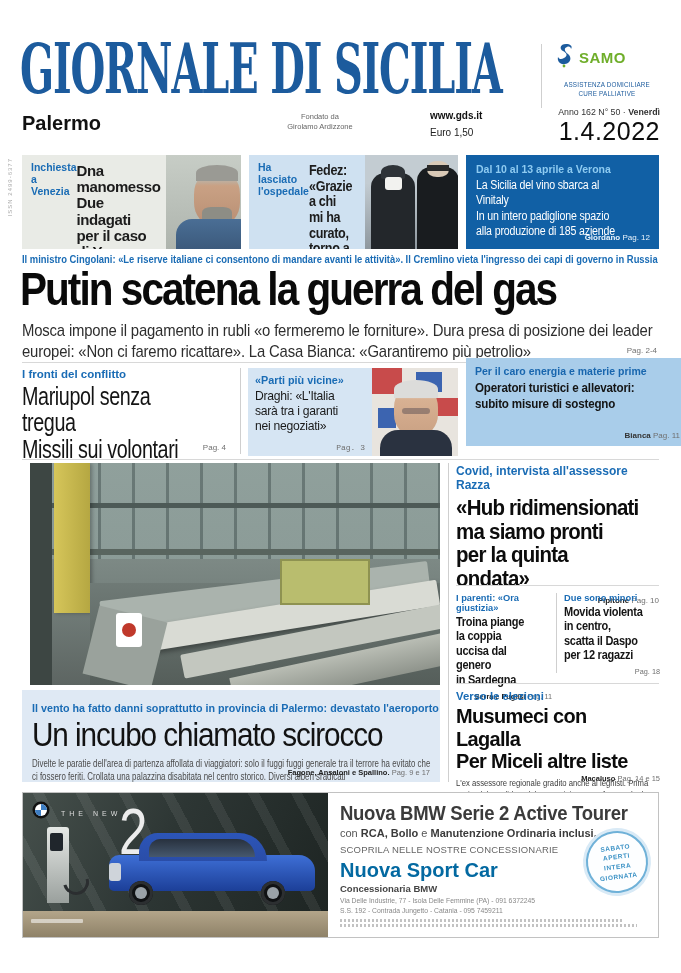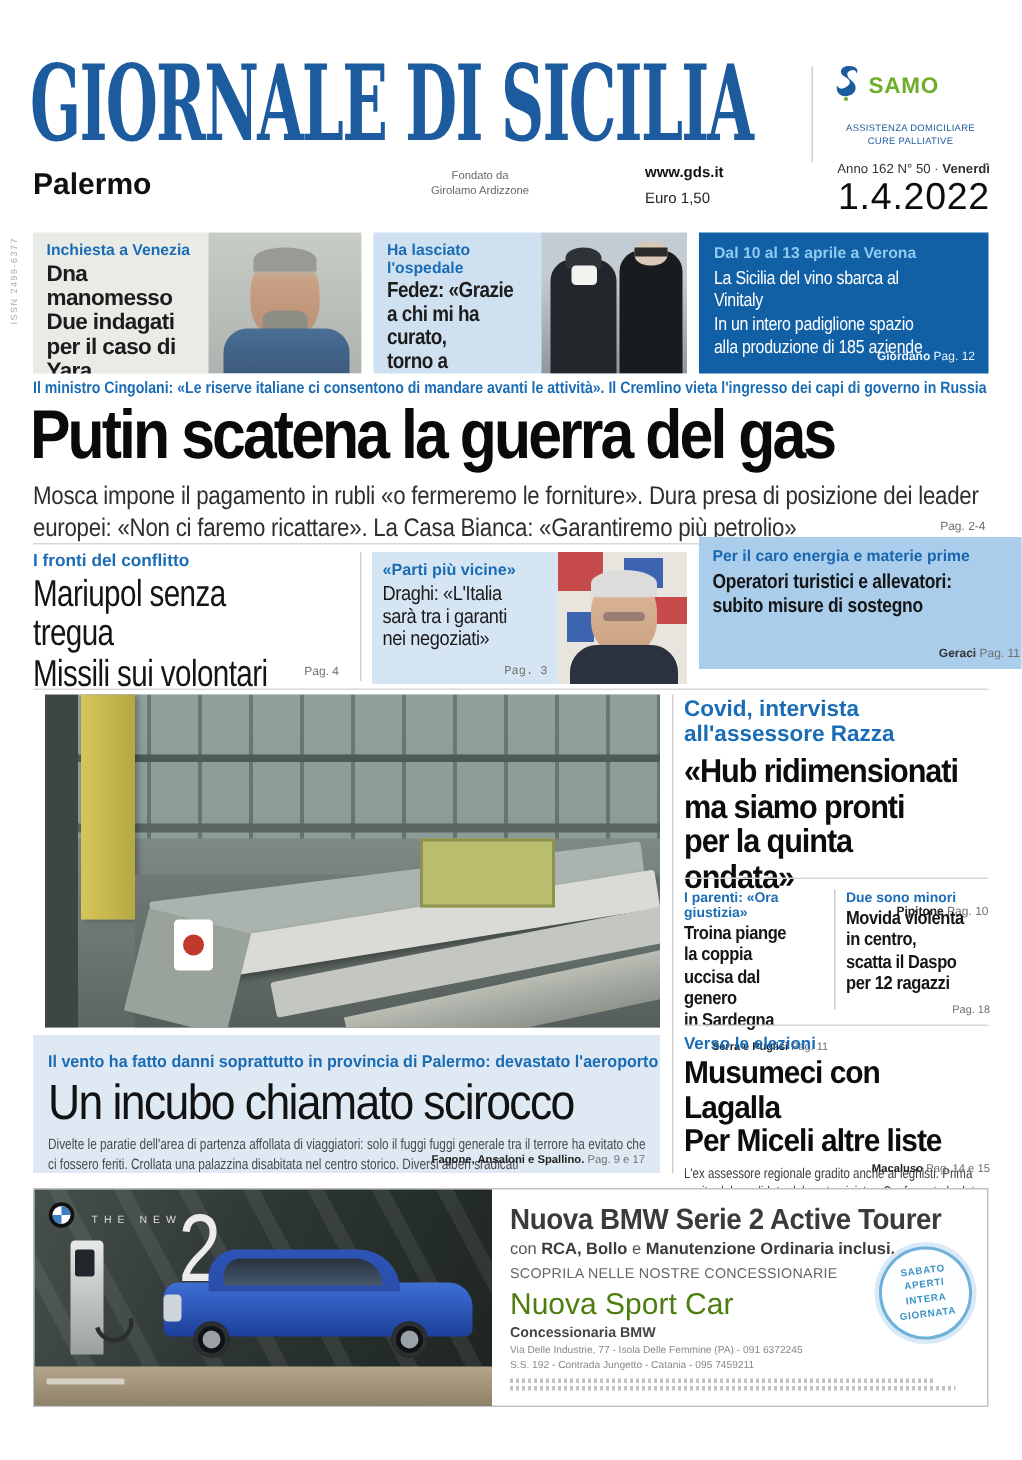--- a/index.html
+++ b/index.html
@@ -24,21 +24,21 @@
   .city { left:22px; top:112px; font-size:20px; font-weight:bold; }
   .founded { left:250px; top:112px; width:140px; text-align:center; font-size:7.5px; color:#666; line-height:1.35; }
   .gds { left:430px; top:110px; font-size:10px; font-weight:bold; color:#111; }
   .price { left:430px; top:127px; font-size:10px; color:#222; }
   .issue { right:21px; top:107px; font-size:8.8px; color:#333; text-align:right; }
   .date { right:21px; top:117px; font-size:25px; color:#0d0d0d; text-align:right; letter-spacing:.5px; }
   .issn { left:7px; top:158px; writing-mode:vertical-rl; transform:rotate(180deg); font-size:6px; color:#aaa; letter-spacing:1px; }
 
   
   .teaser { top:155px; height:94px; display:flex; overflow:hidden; }
-  .t-txt { flex:1; padding:6px 6px 4px 9px; display:flex; flex-direction:column; position:relative; }
+  .t-txt { flex:1; padding:6px 6px 4px 9px; display:flex; flex-direction:row; position:relative; }
   .t-kick { font-size:10.5px; }
   .t-head { font-size:15px; font-weight:bold; line-height:1.08; letter-spacing:-.4px; margin-top:2px; color:#1c1c1c; }
   .t-photo { position:relative; overflow:hidden; }
   .t3 { background:#1160a5; padding:8px 10px; position:absolute; }
   .t3 .t-kick { color:#8ecbf1; font-size:10.5px; font-weight:bold; }
   .t3-head { color:#fff; font-size:12.5px; line-height:1.22; margin-top:3px; letter-spacing:-.2px; }
   .t3-by { position:absolute; right:9px; bottom:7px; color:#e8f3fc; font-size:8px; }
 
   
   .lead-kick { left:22px; top:253px; font-size:11px; }
@@ -92,21 +92,21 @@
   .beams { position:absolute; inset:0; background:repeating-linear-gradient(62deg, rgba(255,255,255,.07) 0 10px, transparent 10px 38px); }
   .thenew { position:absolute; left:38px; top:17px; color:#ddd; font-size:7px; letter-spacing:4px; }
   .big2 { position:absolute; left:96px; top:2px; color:#ececec; font-size:64px; font-weight:normal; transform:scaleX(.8); transform-origin:left top; }
   .ad-right { flex:1; padding:9px 12px; position:relative; }
   .ad-title { font-size:19.5px; font-weight:bold; color:#3b3b3b; letter-spacing:-.3px; white-space:nowrap; transform:scaleX(.95); transform-origin:left top; }
   .ad-price { font-size:12px; color:#555; margin-top:4px; }
   .ad-price b { font-size:14px; color:#3b3b3b; }
   .ad-feat { font-size:11px; color:#555; margin-top:2px; }
   .ad-feat b { color:#3b3b3b; }
   .ad-scoprila { font-size:9.5px; color:#666; margin-top:5px; letter-spacing:.2px; }
-  .ad-dealer { font-size:20px; font-weight:normal; color:#4d7c0f; margin-top:4px; }
+  .ad-dealer { font-size:20px; font-weight:bold; color:#0369a1; margin-top:4px; }
   .ad-sub { font-size:9.5px; font-weight:bold; color:#444; margin-top:1px; }
   .ad-addr { font-size:6.8px; color:#888; line-height:1.4; margin-top:2px; }
   .fineprint { height:3px; background:repeating-linear-gradient(90deg,#c2c2c2 0 2px, transparent 2px 4px); margin-top:4px; }
   .badge { position:absolute; right:10px; top:38px; width:62px; height:62px; border-radius:50%;
            border:2px solid #6fb1d8; box-shadow:0 0 0 3px #d9eaf6; background:#fdfeff;
            display:flex; align-items:center; justify-content:center; transform:rotate(-7deg); }
   .badge-txt { color:#3d93c6; font-weight:bold; font-size:6.5px; letter-spacing:.5px; text-align:center; line-height:1.5; }
 </style>
 </head>
 <body>
@@ -204,21 +204,21 @@
   <div class="shape" style="left:6px; top:40px; width:18px; height:20px; background:#3c64b0;"></div>
   <div class="shape" style="left:22px; top:16px; width:44px; height:52px; border-radius:45% 45% 42% 42%; background:linear-gradient(#e9e5e2 12%, #d8b193 30%, #caa183);"></div>
   <div class="shape" style="left:22px; top:12px; width:44px; height:18px; border-radius:50% 50% 0 0; background:#dcdcda;"></div>
   <div class="shape" style="left:30px; top:40px; width:28px; height:6px; background:rgba(40,40,60,.35); border-radius:3px;"></div>
   <div class="shape" style="left:8px; top:62px; width:72px; height:26px; background:#2a3240; border-radius:18px 18px 0 0;"></div>
 </div>
 <div class="abs ebox">
   <div class="t-kick kick" style="font-size:10.5px; color:#1866ae;">Per il caro energia e materie prime</div>
   <div class="e-head ml sq" style="transform:scaleX(.86); font-weight:bold; letter-spacing:-.2px;">Operatori turistici e allevatori:
 subito misure di sostegno</div>
-  <div class="box-by"><b>Geraci</b><span class="pag"> Pag. 11</span></div>
+  <div class="box-by"><b>Bianca</b><span class="pag"> Pag. 11</span></div>
 </div>
 <div class="hline" style="left:22px; width:637px; top:459px;"></div>
 
 <div class="abs airport">
   <div class="shape" style="left:0; top:0; width:100%; height:96px; background:repeating-linear-gradient(90deg, #5f6f6d 0 3px, #8fa09c 3px 34px); opacity:.8;"></div>
   <div class="shape" style="left:0; top:40px; width:100%; height:5px; background:#4d5a57;"></div>
   <div class="shape" style="left:0; top:86px; width:100%; height:6px; background:#59655f;"></div>
   <div class="shape" style="left:24px; top:0; width:36px; height:150px; background:linear-gradient(90deg,#d6c65a,#b5a742); box-shadow:2px 0 4px rgba(0,0,0,.3);"></div>
   <div class="shape" style="left:0; top:0; width:22px; height:222px; background:#3d4643;"></div>
   <div class="shape" style="left:60px; top:120px; width:360px; height:102px; background:linear-gradient(#6f7a76,#555e5a);"></div>
@@ -228,21 +228,21 @@
   <div class="shape" style="left:60px; top:150px; width:70px; height:70px; background:#9aa29c; transform:rotate(14deg);"></div>
   <div class="shape" style="left:200px; top:190px; width:240px; height:32px; background:linear-gradient(#b9bdb4,#8f948c); transform:rotate(-12deg);"></div>
   <div class="shape" style="left:250px; top:96px; width:90px; height:46px; background:#b9bd6e; border:2px solid #8e9251;"></div>
   <div class="shape" style="left:86px; top:150px; width:26px; height:34px; background:#fff; border-radius:3px; display:flex; align-items:center; justify-content:center;">
     <div style="width:14px; height:14px; border-radius:50%; background:#c0392b;"></div>
   </div>
 </div>
 <div class="vline" style="left:448px; top:463px; height:319px;"></div>
 
 <div class="abs covid">
-  <div class="t-kick kick" style="font-size:15px;">Covid, intervista all'assessore Razza</div>
+  <div class="t-kick kick" style="font-size:12px;">Covid, intervista all'assessore Razza</div>
   <div class="covid-head ml sq" style="transform:scaleX(.93);">«Hub ridimensionati
 ma siamo pronti
 per la quinta ondata»</div>
   <div class="byline-r"><b>Pipitone</b><span class="pag"> Pag. 10</span></div>
 </div>
 <div class="hline" style="left:456px; width:203px; top:585px;"></div>
 <div class="abs mini" style="left:456px;">
   <div class="t-kick kick">I parenti: «Ora giustizia»</div>
   <div class="mini-head ml sq" style="transform:scaleX(.88);">Troina piange
 la coppia

